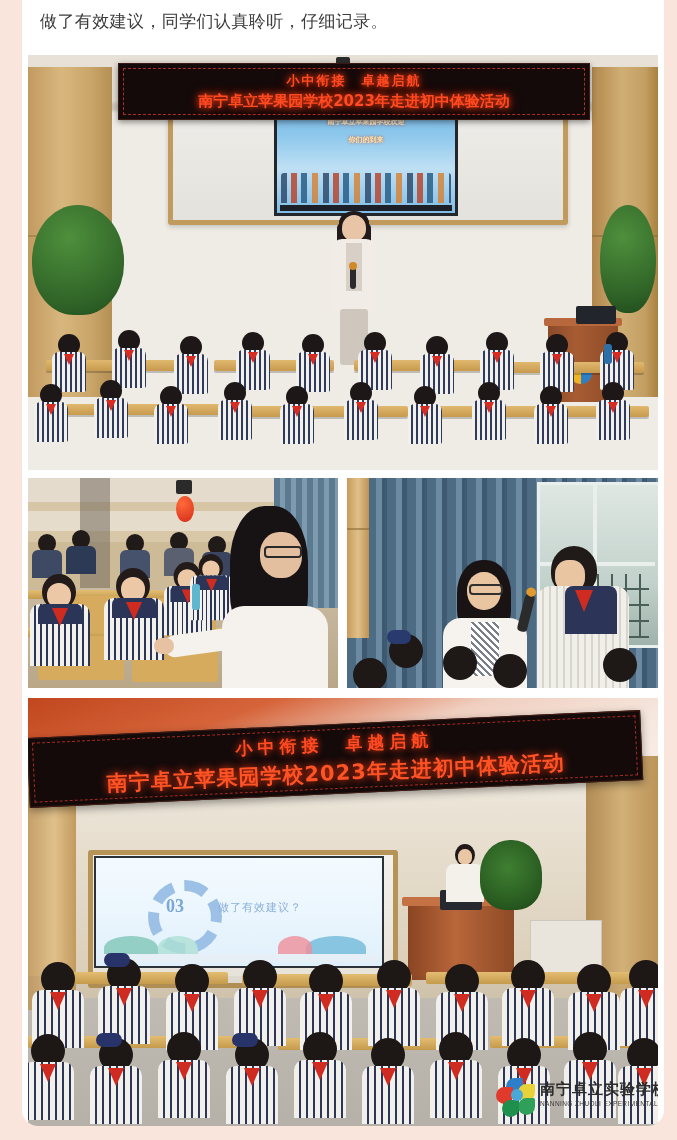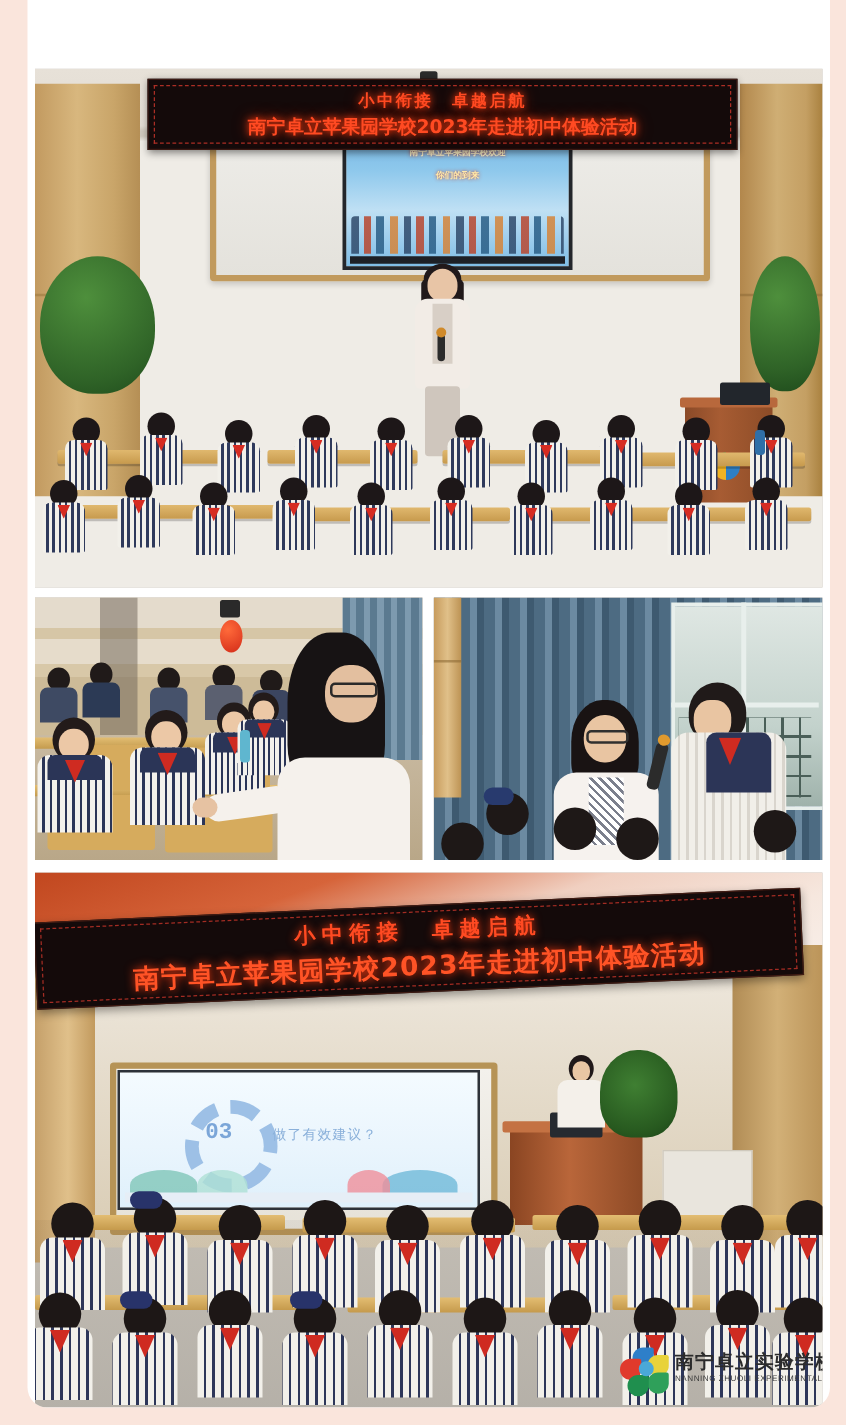--- a/index.html
+++ b/index.html
@@ -172,21 +172,21 @@
     letter-spacing:5px;text-shadow:0 0 7px #ff3b10;font-family:"DejaVu Sans","Liberation Sans",sans-serif;}
   .p4-l2{position:absolute;left:0;right:0;top:34px;text-align:center;font-size:21px;color:#ff5326;font-weight:bold;
     letter-spacing:1px;text-shadow:0 0 8px #ff3b10;font-family:"DejaVu Sans","Liberation Sans",sans-serif;}
   .p4-board{position:absolute;left:60px;top:152px;width:300px;height:128px;
     background:linear-gradient(180deg,#f3f1ec,#e6e2d8);border:5px solid #b69356;border-radius:3px;}
   .p4-screen{position:absolute;left:66px;top:158px;width:286px;height:108px;
     background:linear-gradient(180deg,#f4fbff 0%,#eaf5fd 55%,#dff0fb 100%);border:2px solid #2d3239;}
   .p4-ring{position:absolute;left:52px;top:22px;width:52px;height:52px;border-radius:50%;
     border:11px dashed #9dc0e6;}
   .p4-num{position:absolute;left:64px;top:38px;width:30px;text-align:center;font-size:18px;color:#7ba6d8;font-weight:bold;
-    font-family:Liberation Mono, monospace;}
+    font-family:Liberation Serif, serif;}
   .p4-stxt{position:absolute;left:122px;top:42px;font-size:11px;color:#8ab0da;letter-spacing:1px;
     font-family:"DejaVu Sans","Liberation Sans",sans-serif;}
   .p4-leaf{position:absolute;bottom:6px;height:24px;border-radius:50% 50% 10% 10%;opacity:.8;}
   .p4-sbar{position:absolute;left:4px;right:4px;bottom:4px;height:8px;background:#e6eef6;}
   .p4-podium{position:absolute;left:380px;top:206px;width:106px;height:76px;
     background:linear-gradient(90deg,#8a4522,#b9663a 45%,#8d4a26);border-radius:2px;}
   .p4-podium:before{content:"";position:absolute;left:-6px;top:-7px;right:-6px;height:9px;background:#c47243;border-radius:2px;}
   .p4-laptop{position:absolute;left:412px;top:192px;width:42px;height:20px;background:#262a30;border-radius:2px;}
   .p4-tch{position:absolute;left:418px;top:146px;width:38px;height:58px;}
   .p4-tchh{position:absolute;left:9px;top:0;width:20px;height:22px;border-radius:50%;background:#201819;}
@@ -212,20 +212,21 @@
     letter-spacing:1px;font-family:"DejaVu Sans","Liberation Sans",sans-serif;white-space:nowrap;}
   .logo-en{position:absolute;left:44px;top:26px;font-size:6.5px;color:#3a3a3a;letter-spacing:.4px;
     font-family:"Liberation Sans",sans-serif;white-space:nowrap;}
 </style>
 </head>
 <body>
 
 <div class="page">
   <div class="card">
 
+    <div class="body-text">做了有效建议，同学们认真聆听，仔细记录。</div>
 
     <div class="photo" id="photo1">
       <div class="ph-inner">
         <div class="p1-wall"></div>
         <div class="p1-woodL"></div>
         <div class="p1-woodR"></div>
 
         <div class="spk" style="left:122px;top:26px;"></div>
         <div class="spk" style="right:86px;top:24px;"></div>
         <div class="cam"></div>

